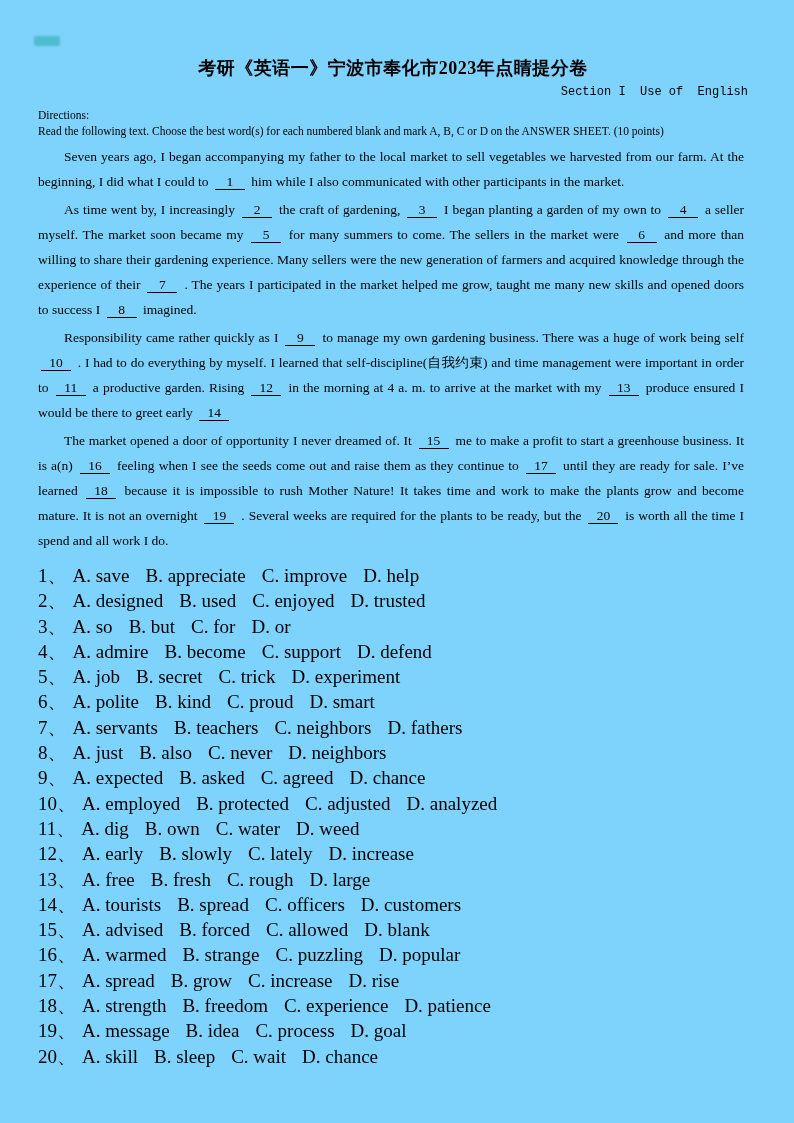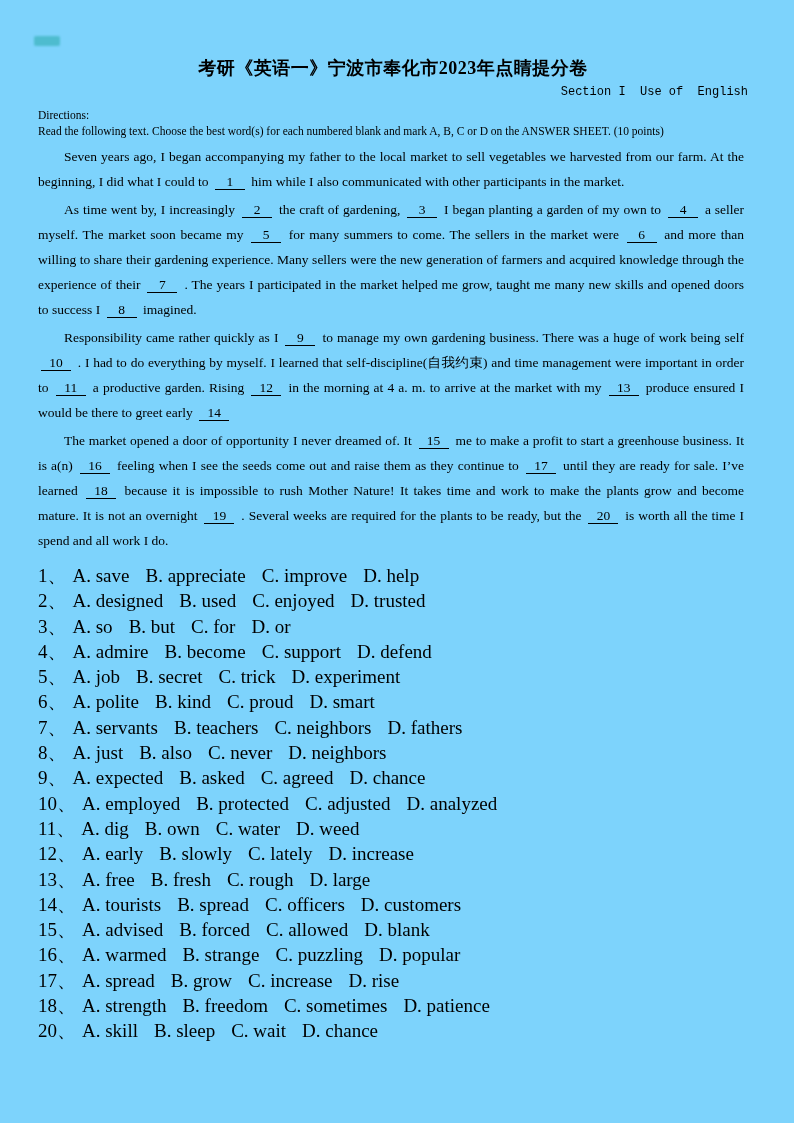--- a/index.html
+++ b/index.html
@@ -99,16 +99,17 @@
       <div class="q"><span class="qnum">8、</span><span class="opt">A.  just</span><span class="opt">B.  also</span><span class="opt">C.  never</span><span class="opt">D.  neighbors</span></div>
       <div class="q"><span class="qnum">9、</span><span class="opt">A.  expected</span><span class="opt">B.  asked</span><span class="opt">C.  agreed</span><span class="opt">D.  chance</span></div>
       <div class="q"><span class="qnum">10、</span><span class="opt">A.  employed</span><span class="opt">B.  protected</span><span class="opt">C.  adjusted</span><span class="opt">D.  analyzed</span></div>
       <div class="q"><span class="qnum">11、</span><span class="opt">A.  dig</span><span class="opt">B.  own</span><span class="opt">C.  water</span><span class="opt">D.  weed</span></div>
       <div class="q"><span class="qnum">12、</span><span class="opt">A.  early</span><span class="opt">B.  slowly</span><span class="opt">C.  lately</span><span class="opt">D.  increase</span></div>
       <div class="q"><span class="qnum">13、</span><span class="opt">A.  free</span><span class="opt">B.  fresh</span><span class="opt">C.  rough</span><span class="opt">D.  large</span></div>
       <div class="q"><span class="qnum">14、</span><span class="opt">A.  tourists</span><span class="opt">B.  spread</span><span class="opt">C.  officers</span><span class="opt">D.  customers</span></div>
       <div class="q"><span class="qnum">15、</span><span class="opt">A.  advised</span><span class="opt">B.  forced</span><span class="opt">C.  allowed</span><span class="opt">D.  blank</span></div>
       <div class="q"><span class="qnum">16、</span><span class="opt">A.  warmed</span><span class="opt">B.  strange</span><span class="opt">C.  puzzling</span><span class="opt">D.  popular</span></div>
       <div class="q"><span class="qnum">17、</span><span class="opt">A.  spread</span><span class="opt">B.  grow</span><span class="opt">C.  increase</span><span class="opt">D.  rise</span></div>
-      <div class="q"><span class="qnum">18、</span><span class="opt">A.  strength</span><span class="opt">B.  freedom</span><span class="opt">C.  sometimes</span><span class="opt">D.  patience</span></div>
+      <div class="q"><span class="qnum">18、</span><span class="opt">A.  strength</span><span class="opt">B.  freedom</span><span class="opt">C.  experience</span><span class="opt">D.  patience</span></div>
+      <div class="q"><span class="qnum">19、</span><span class="opt">A.  message</span><span class="opt">B.  idea</span><span class="opt">C.  process</span><span class="opt">D.  goal</span></div>
       <div class="q"><span class="qnum">20、</span><span class="opt">A.  skill</span><span class="opt">B.  sleep</span><span class="opt">C.  wait</span><span class="opt">D.  chance</span></div>
     </div>
 </div>
 
 </body></html>

